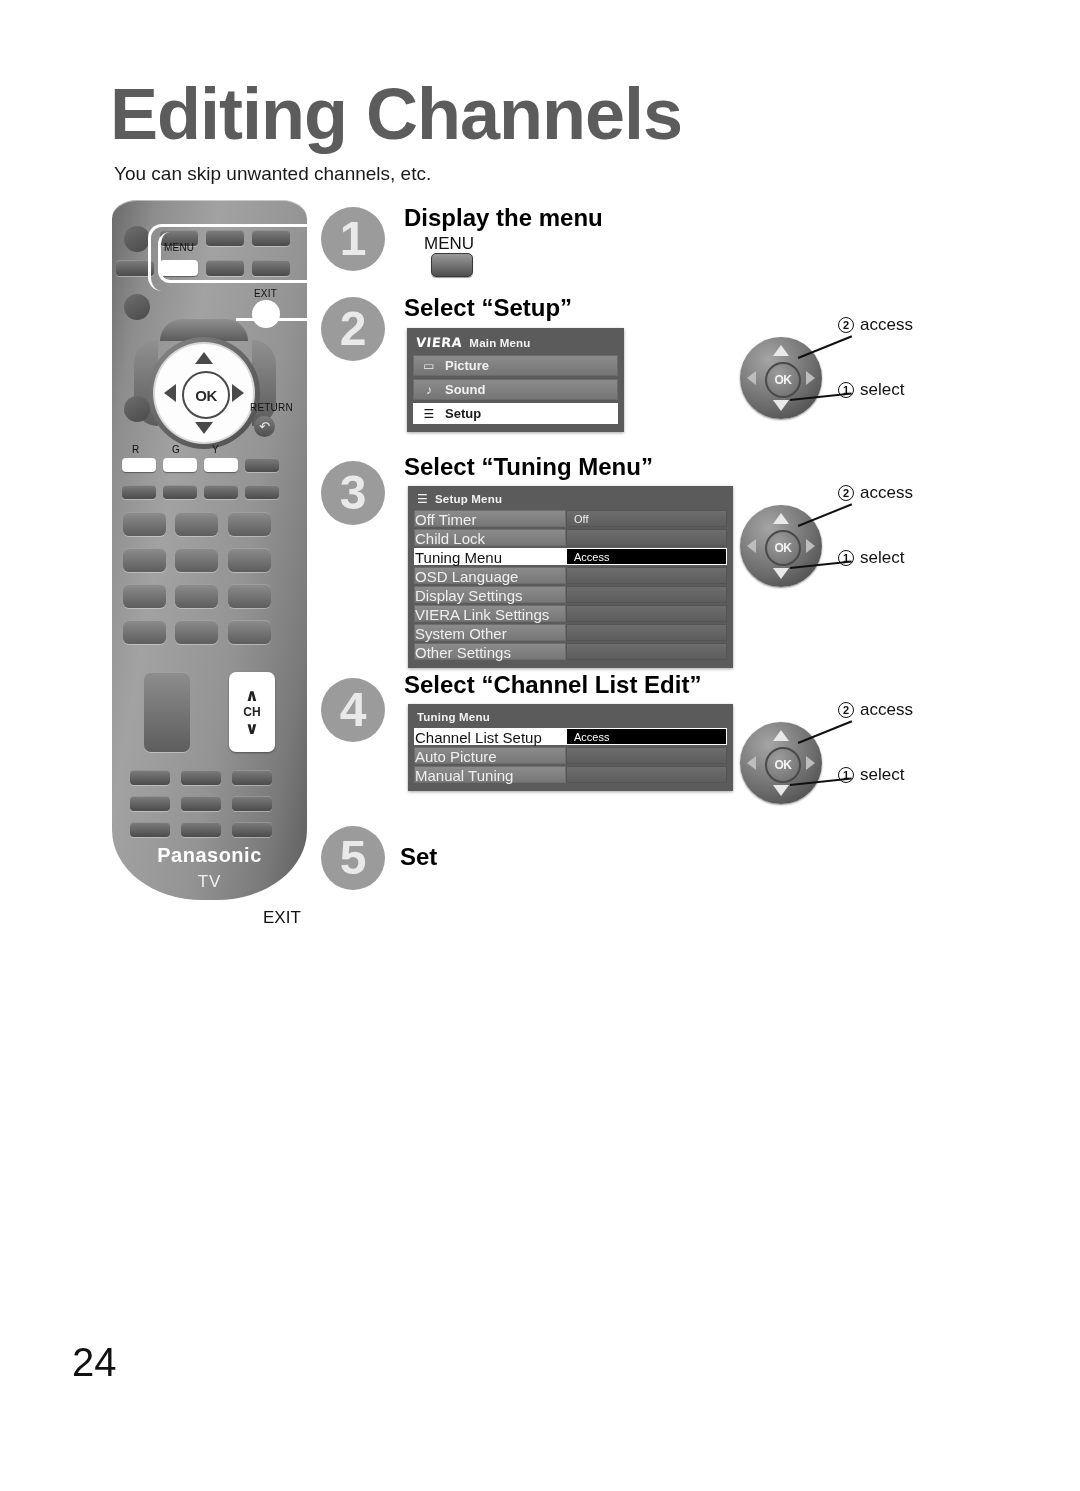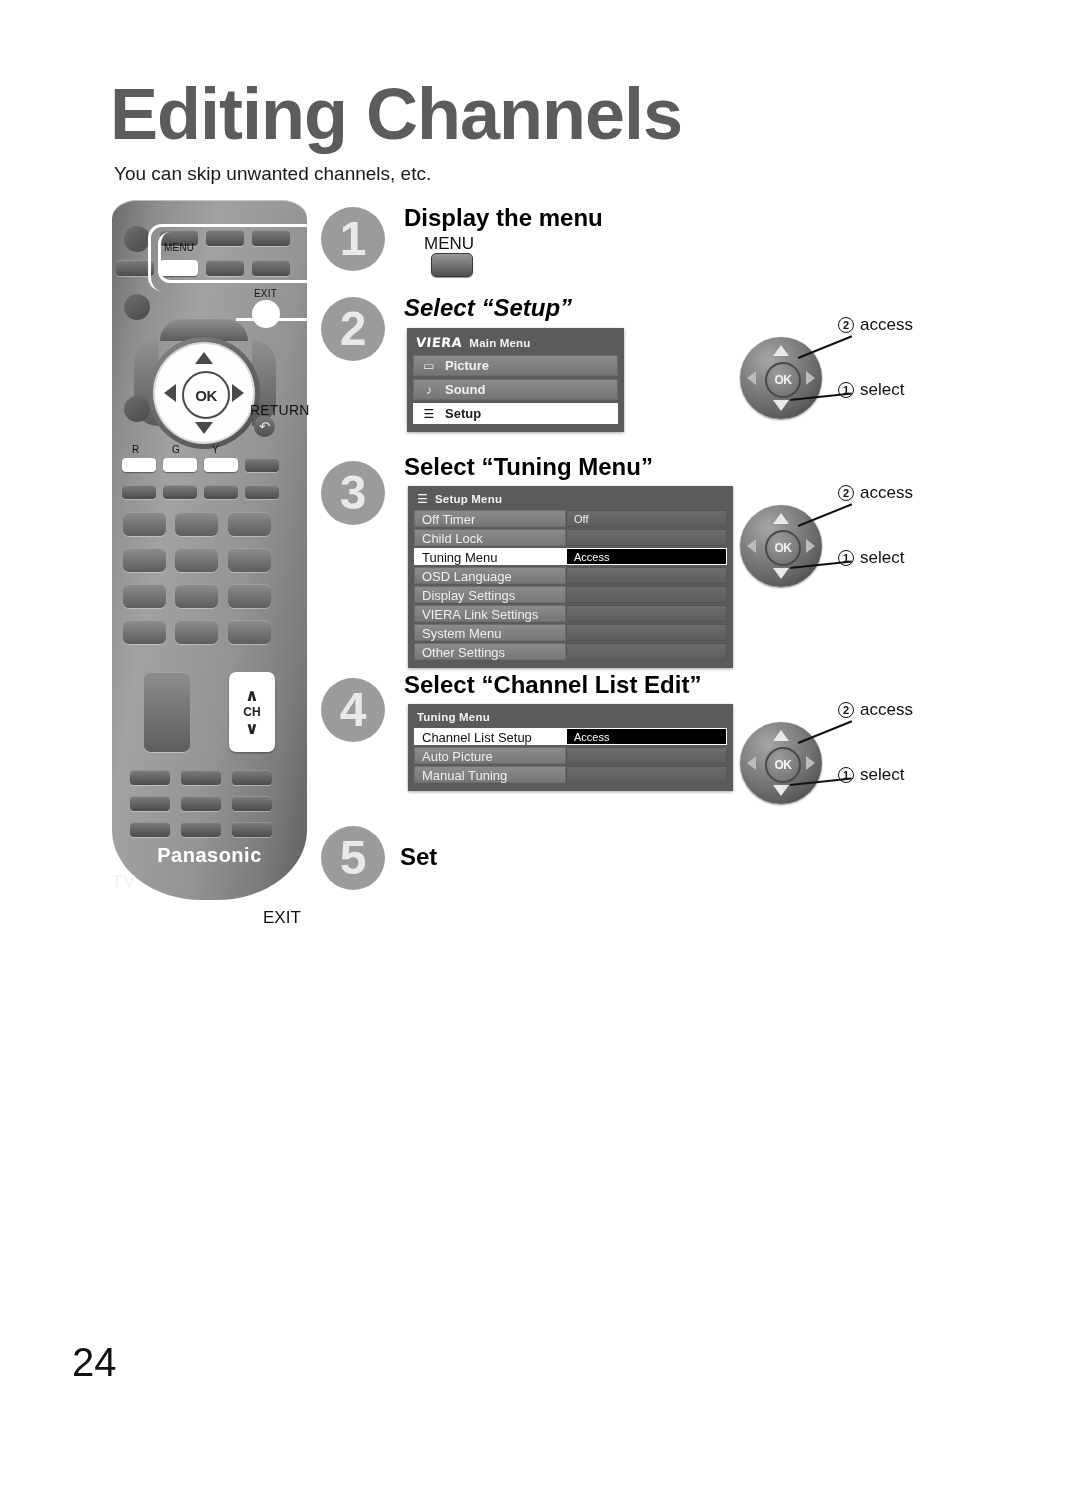--- a/index.html
+++ b/index.html
@@ -72,21 +72,21 @@
     position:absolute;left:142px;top:216px;width:21px;height:21px;border-radius:50%;
     background:linear-gradient(180deg,#7d7d7d,#4e4e4e);
     display:flex;align-items:center;justify-content:center;color:#eaeaea;font-size:13px;
   }
   .pana-logo{
     position:absolute;left:0;right:0;top:644px;text-align:center;
     font-size:20px;font-weight:bold;color:#fff;letter-spacing:.5px;
     font-family:"Liberation Sans",sans-serif;
   }
   .tv-logo{
-    position:absolute;left:0;right:0;top:672px;
+    position:absolute;left:0;right:0;top:672px;text-align:center;
     font-size:17px;color:#f0f0f0;letter-spacing:1px;
   }
   .chbtn{
     position:absolute;left:117px;top:472px;width:46px;height:80px;border-radius:7px;
     background:#fff;box-shadow:0 1px 2px rgba(0,0,0,.4);
     display:flex;flex-direction:column;align-items:center;justify-content:center;gap:2px;
     color:#222;
   }
   .chbtn .cv{font-size:17px;font-weight:bold;line-height:.9;}
   .chbtn .cl{font-size:12px;font-weight:bold;}
@@ -127,21 +127,21 @@
   .osd-head .ham{font-size:12px;line-height:1;}
   .viera{
     font-size:13px;font-weight:bold;color:#fff;letter-spacing:.5px;
     font-family:"DejaVu Sans",sans-serif;
     transform:skewX(-6deg);
   }
   .osd-row{display:flex;align-items:stretch;margin-bottom:2px;height:17px;}
   .osd-row .cell-l{
     flex:0 0 auto;width:152px;
     background:linear-gradient(180deg,#8b8b8b,#777777);
-    color:#efefef;font-size:13px;line-height:17px;padding-left:7px;
+    color:#efefef;font-size:15px;line-height:17px;
     box-sizing:border-box;border:1px solid #6d6d6d;
   }
   .osd-row .cell-r{
     flex:1 1 auto;
     background:linear-gradient(180deg,#6d6d6d,#5d5d5d);
     color:#efefef;font-size:11px;line-height:17px;padding-left:7px;
     box-sizing:border-box;border:1px solid #545454;
   }
   .osd-row.sel .cell-l{background:#ffffff;color:#111;border:1px solid #ffffff;font-weight:normal;}
   .osd-row.sel .cell-r{background:#000000;color:#ffffff;border:1px solid #ffffff;}
@@ -234,21 +234,21 @@
     <div class="arc r"></div>
     <div class="dpad-outer"></div>
     <div class="dpad-inner"></div>
     <div class="tri up"></div>
     <div class="tri down"></div>
     <div class="tri left"></div>
     <div class="tri right"></div>
     <div class="dpad-ok">OK</div>
 
     <div class="rcirc" style="left:12px;top:196px;width:26px;height:26px;"></div>
-    <div class="rlabel" style="left:138px;top:202px;font-size:14px;">RETURN</div>
+    <div class="rlabel" style="left:138px;top:202px;font-size:10px;">RETURN</div>
     <div class="return-ic">↶</div>
 
     <div class="rlabel" style="left:20px;top:244px;">R</div>
     <div class="rlabel" style="left:60px;top:244px;">G</div>
     <div class="rlabel" style="left:100px;top:244px;">Y</div>
     <div class="rbtn white" style="left:10px;top:258px;width:34px;height:14px;"></div>
     <div class="rbtn white" style="left:51px;top:258px;width:34px;height:14px;"></div>
     <div class="rbtn white" style="left:92px;top:258px;width:34px;height:14px;"></div>
     <div class="rbtn" style="left:133px;top:258px;width:34px;height:14px;"></div>
 
@@ -297,21 +297,21 @@
 
   <div class="step">
     <div class="badge" style="left:321px;top:207px;">1</div>
     <div class="step-title" style="left:404px;top:204px;">Display the menu</div>
     <div class="menukey-label" style="left:424px;top:234px;">MENU</div>
     <div class="menukey" style="left:431px;top:253px;"></div>
   </div>
 
   <div class="step">
     <div class="badge" style="left:321px;top:297px;">2</div>
-    <div class="step-title" style="left:404px;top:294px;font-style:italic;">Select “Setup”</div>
+    <div class="step-title" style="left:404px;top:294px;">Select “Setup”</div>
 
     <div class="osd" style="left:407px;top:328px;width:205px;">
       <div class="osd-head">
         <span class="viera">VIERA</span>
         <span>Main Menu</span>
       </div>
       <div class="osd-item">
         <span class="mi-icon">▭</span>
         <span>Picture</span>
       </div>
@@ -372,21 +372,21 @@
       </div>
       <div class="osd-row">
         <div class="cell-l">Display Settings</div>
         <div class="cell-r"></div>
       </div>
       <div class="osd-row">
         <div class="cell-l">VIERA Link Settings</div>
         <div class="cell-r"></div>
       </div>
       <div class="osd-row">
-        <div class="cell-l">System Menu</div>
+        <div class="cell-l">System Other</div>
         <div class="cell-r"></div>
       </div>
       <div class="osd-row" style="margin-bottom:0;">
         <div class="cell-l">Other Settings</div>
         <div class="cell-r"></div>
       </div>
     </div>
 
     <div class="okc" style="left:740px;top:505px;">
       <div class="disc"></div>

